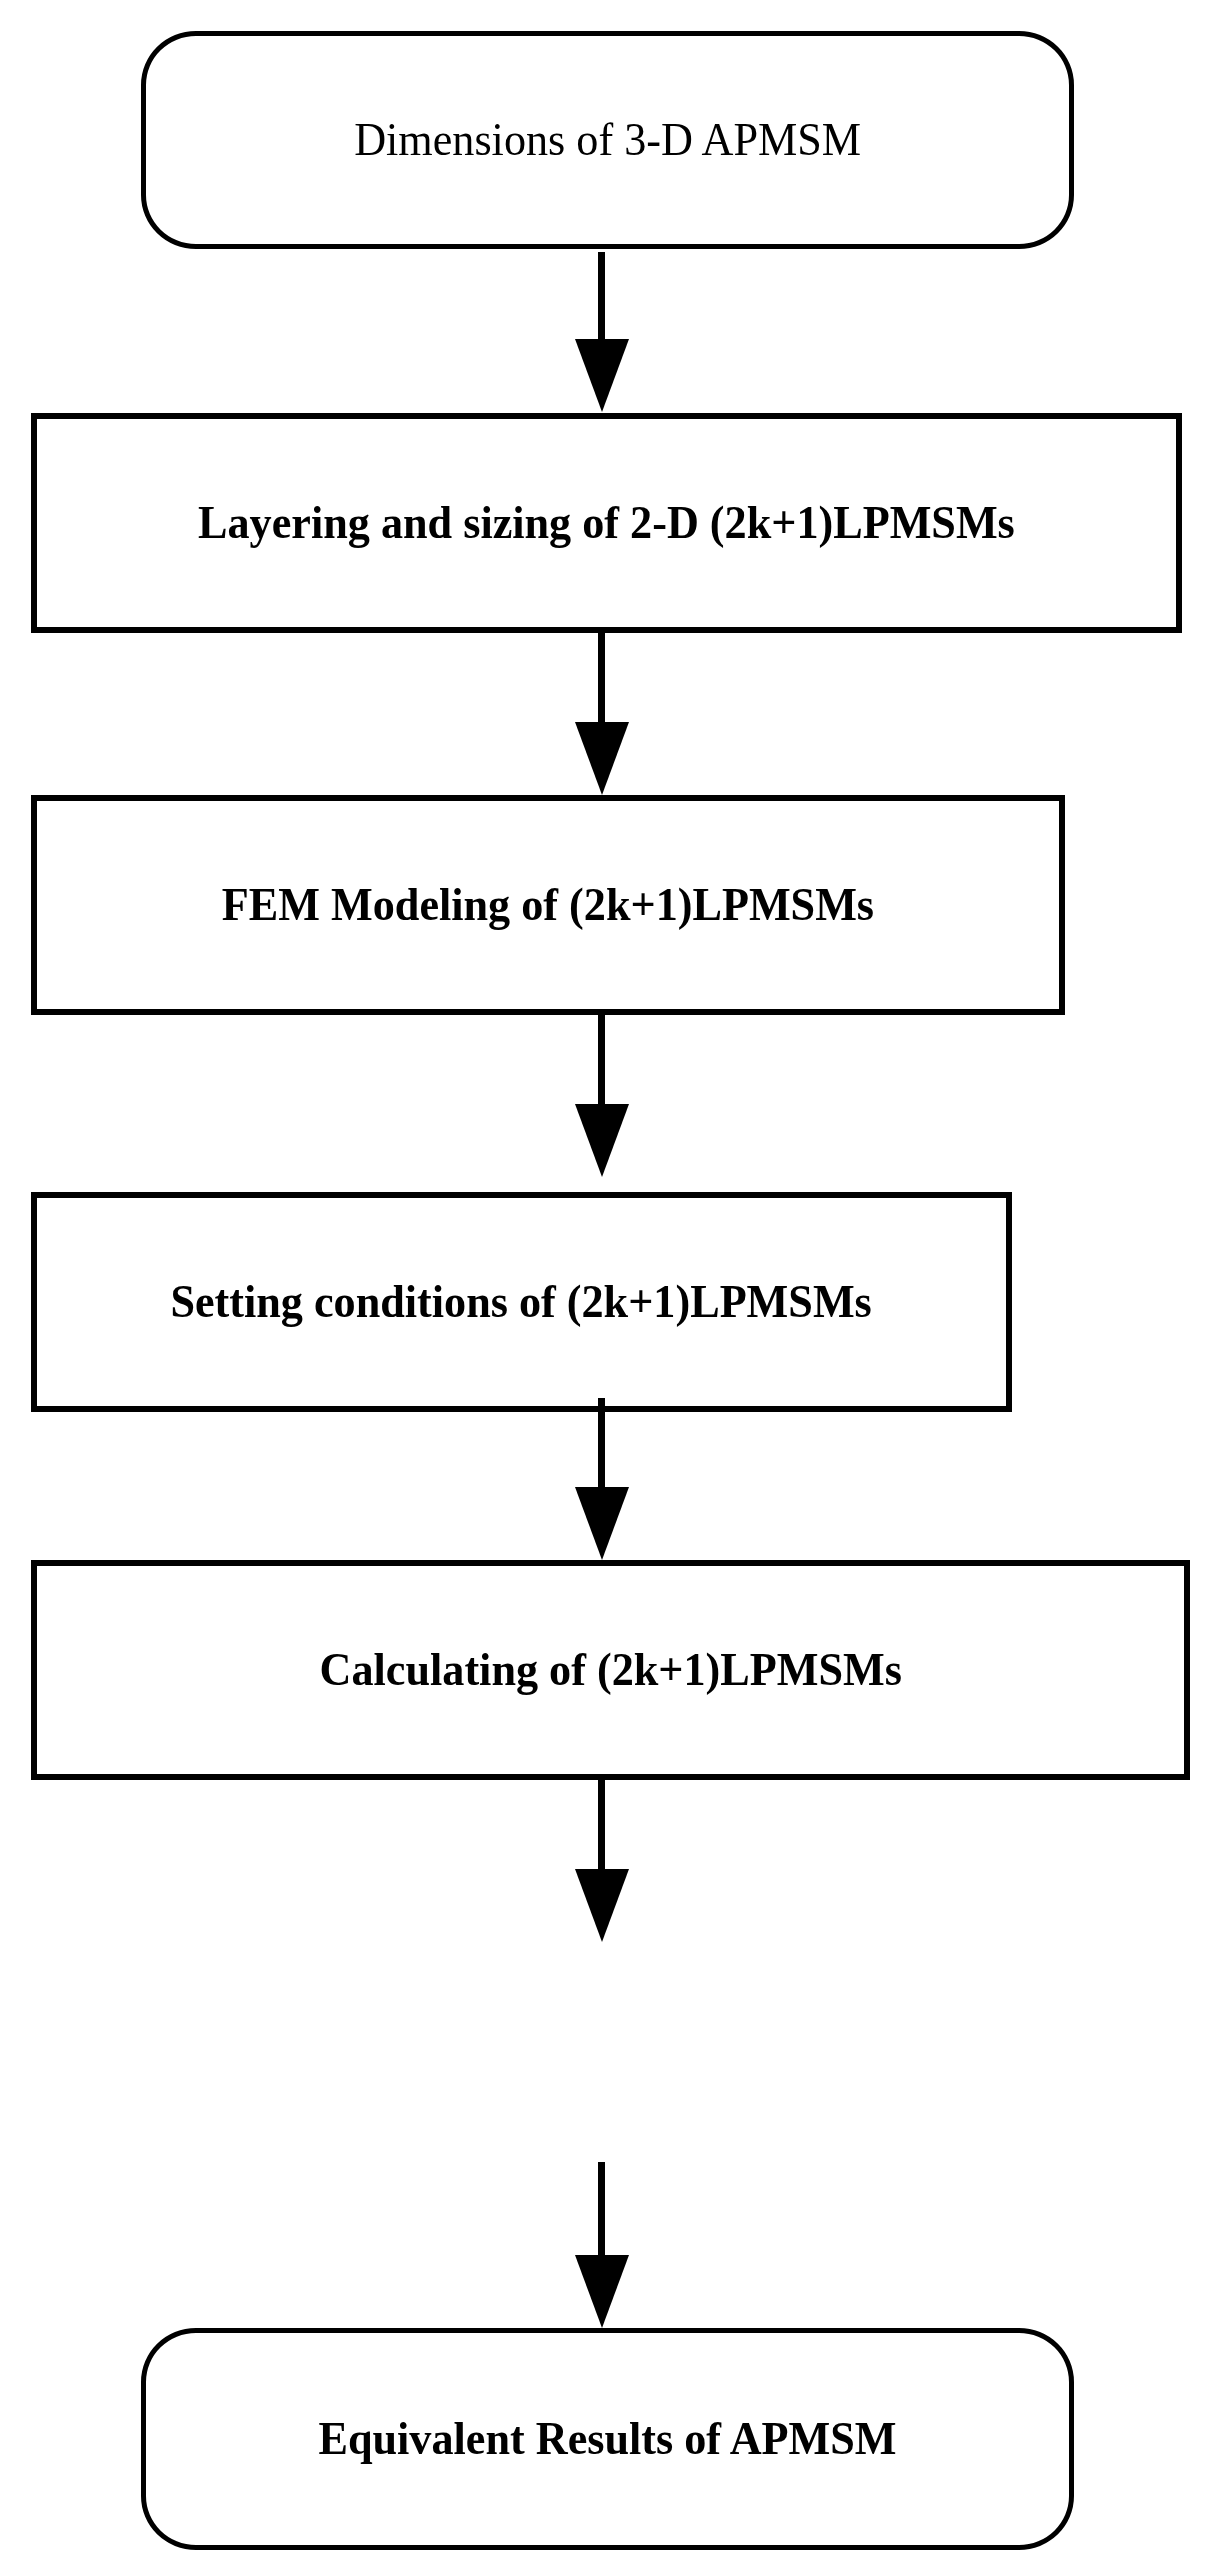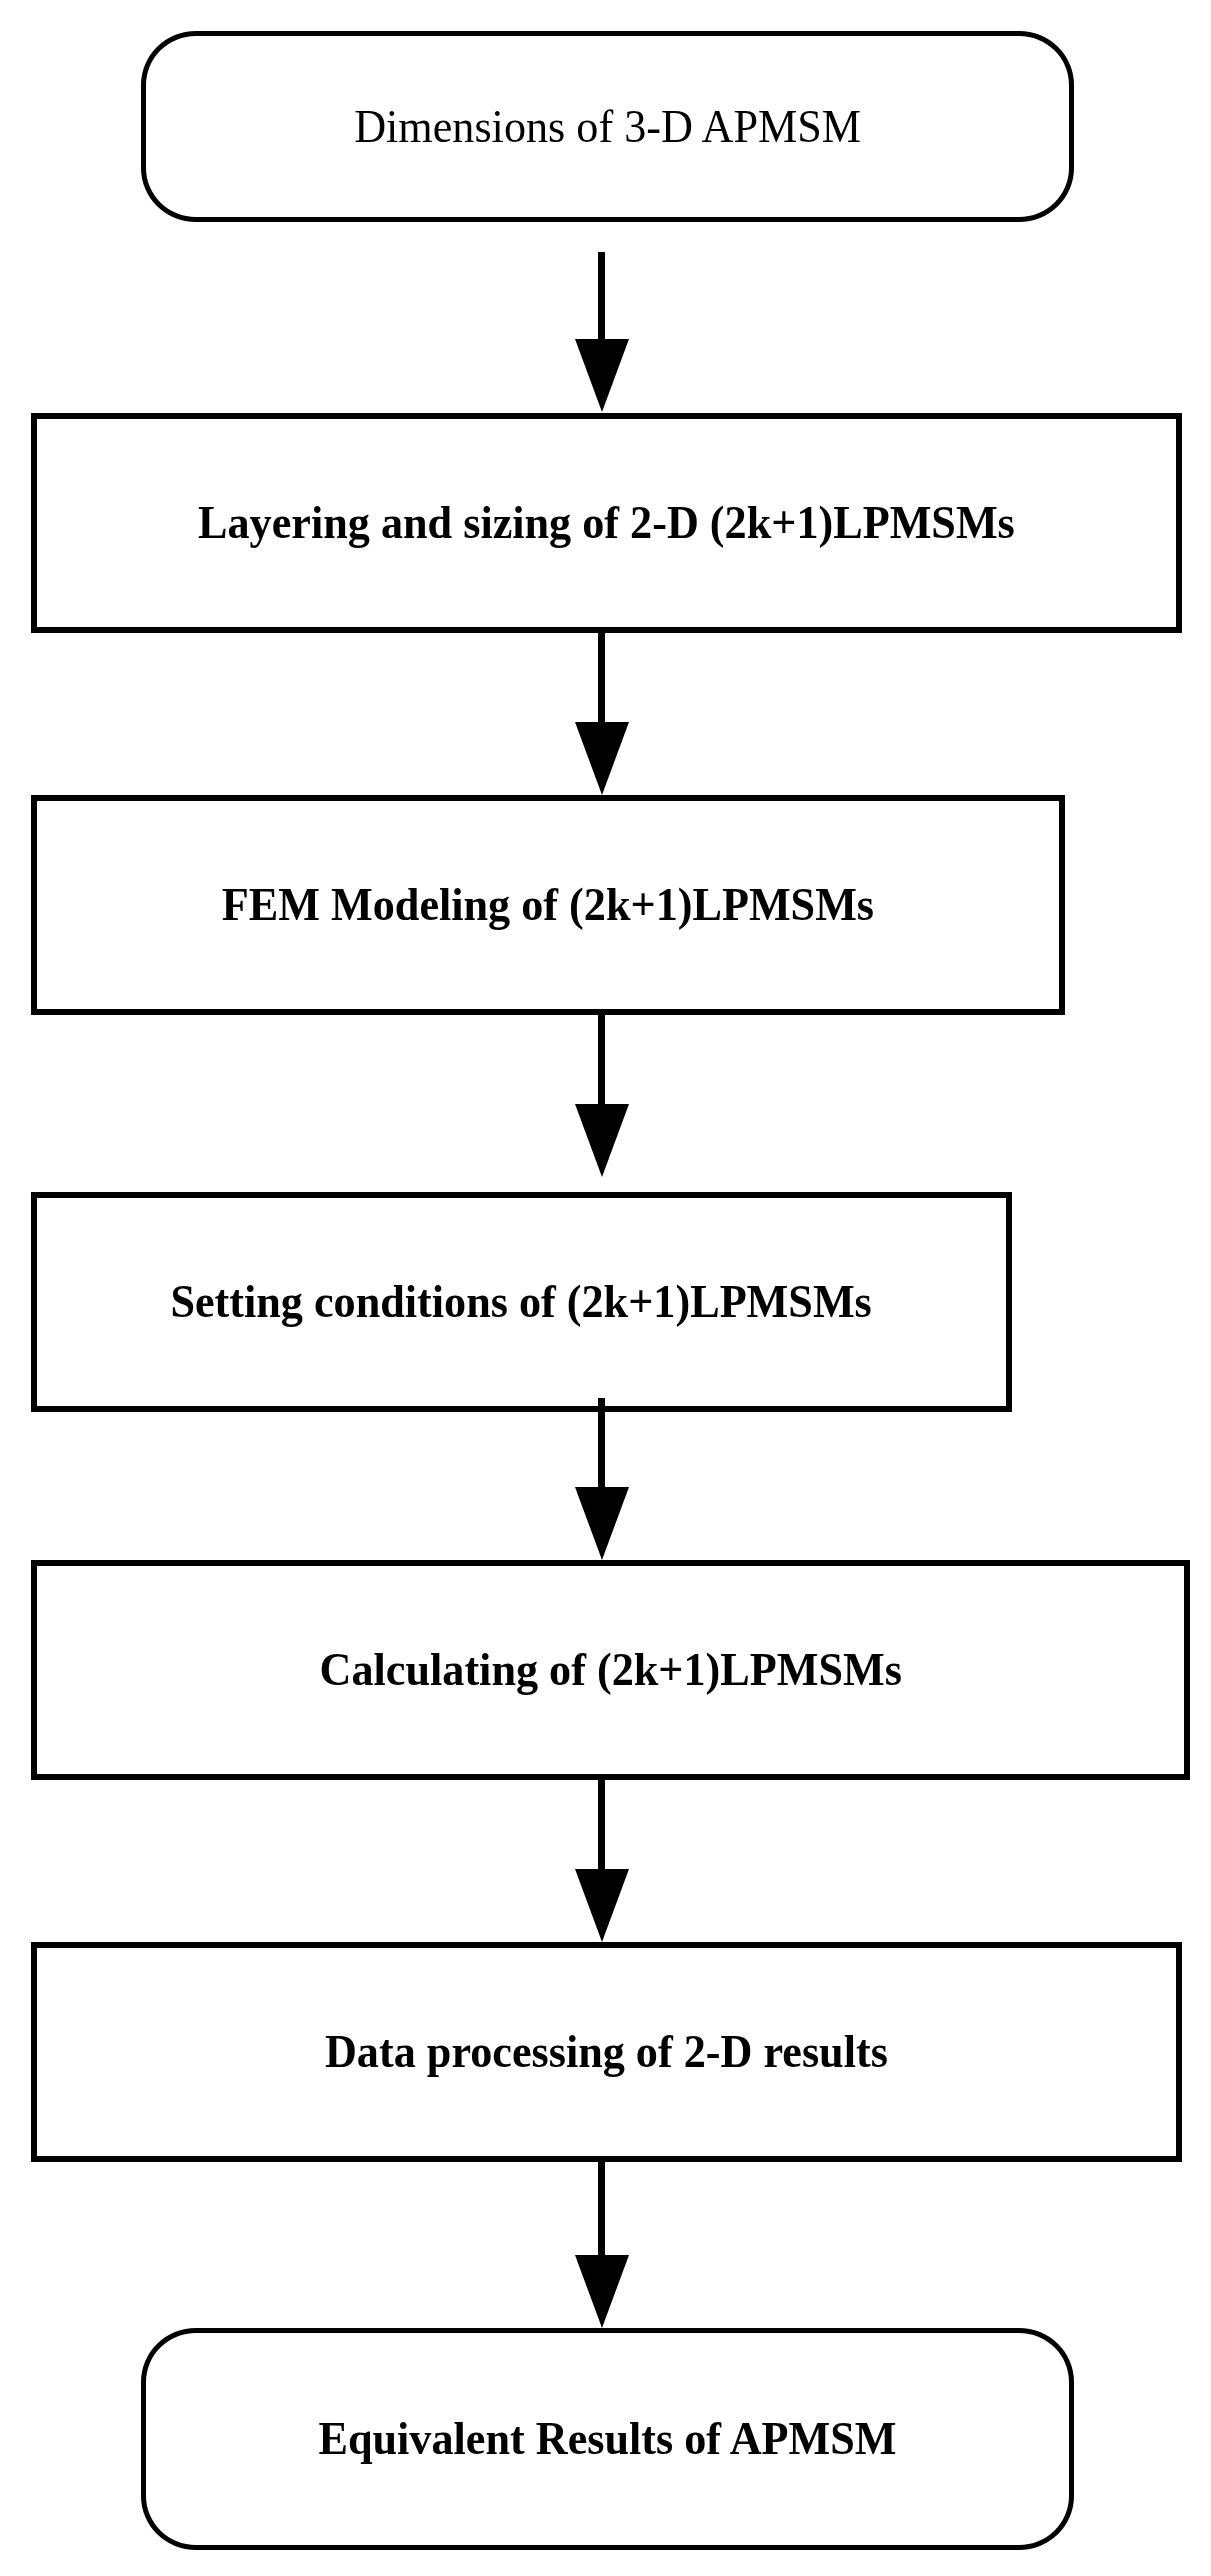--- a/index.html
+++ b/index.html
@@ -74,21 +74,21 @@
     border-left: 27px solid transparent;
     border-right: 27px solid transparent;
     border-top: 73px solid #000000;
   }
 </style>
 </head>
 <body>
 
 <div id="flowchart-canvas">
 
-  <div class="node node-terminal" id="node-n1" style="left: 141px; top: 31px; width: 933px; height: 191px;">
+  <div class="node node-terminal" id="node-n1" style="left: 141px; top: 31px; width: 933px; height: 218px;">
     <span class="node-label" style="font-size: 47px;">Dimensions of 3-D APMSM</span>
   </div>
 
   <div class="connector" id="conn-c1" style="left: 575px; top: 252px; width: 54px; height: 161px;">
     <div class="connector-stem" style="left: 23px; top: 0px; height: 90px;"></div>
     <div class="connector-head" style="left: 0px; top: 87px;"></div>
   </div>
 
   <div class="node node-process" id="node-n2" style="left: 31px; top: 413px; width: 1151px; height: 220px;">
     <span class="node-label" style="font-size: 47px;">Layering and sizing of 2-D (2k+1)LPMSMs</span>
@@ -119,23 +119,20 @@
 
   <div class="node node-process" id="node-n5" style="left: 31px; top: 1560px; width: 1159px; height: 220px;">
     <span class="node-label" style="font-size: 47px;">Calculating of (2k+1)LPMSMs</span>
   </div>
 
   <div class="connector" id="conn-c5" style="left: 575px; top: 1780px; width: 54px; height: 162px;">
     <div class="connector-stem" style="left: 23px; top: 0px; height: 92px;"></div>
     <div class="connector-head" style="left: 0px; top: 89px;"></div>
   </div>
 
-  <div class="node node-process" id="node-n6" style="left: 31px; top: 1942px; width: 1151px; height: 220px;">
-    <span class="node-label" style="font-size: 47px;">Data processing of 2-D results</span>
-  </div>
 
   <div class="connector" id="conn-c6" style="left: 575px; top: 2162px; width: 54px; height: 166px;">
     <div class="connector-stem" style="left: 23px; top: 0px; height: 96px;"></div>
     <div class="connector-head" style="left: 0px; top: 93px;"></div>
   </div>
 
   <div class="node node-terminal" id="node-n7" style="left: 141px; top: 2328px; width: 933px; height: 222px; font-weight: bold;">
     <span class="node-label" style="font-size: 47px;">Equivalent Results of APMSM</span>
   </div>
 

